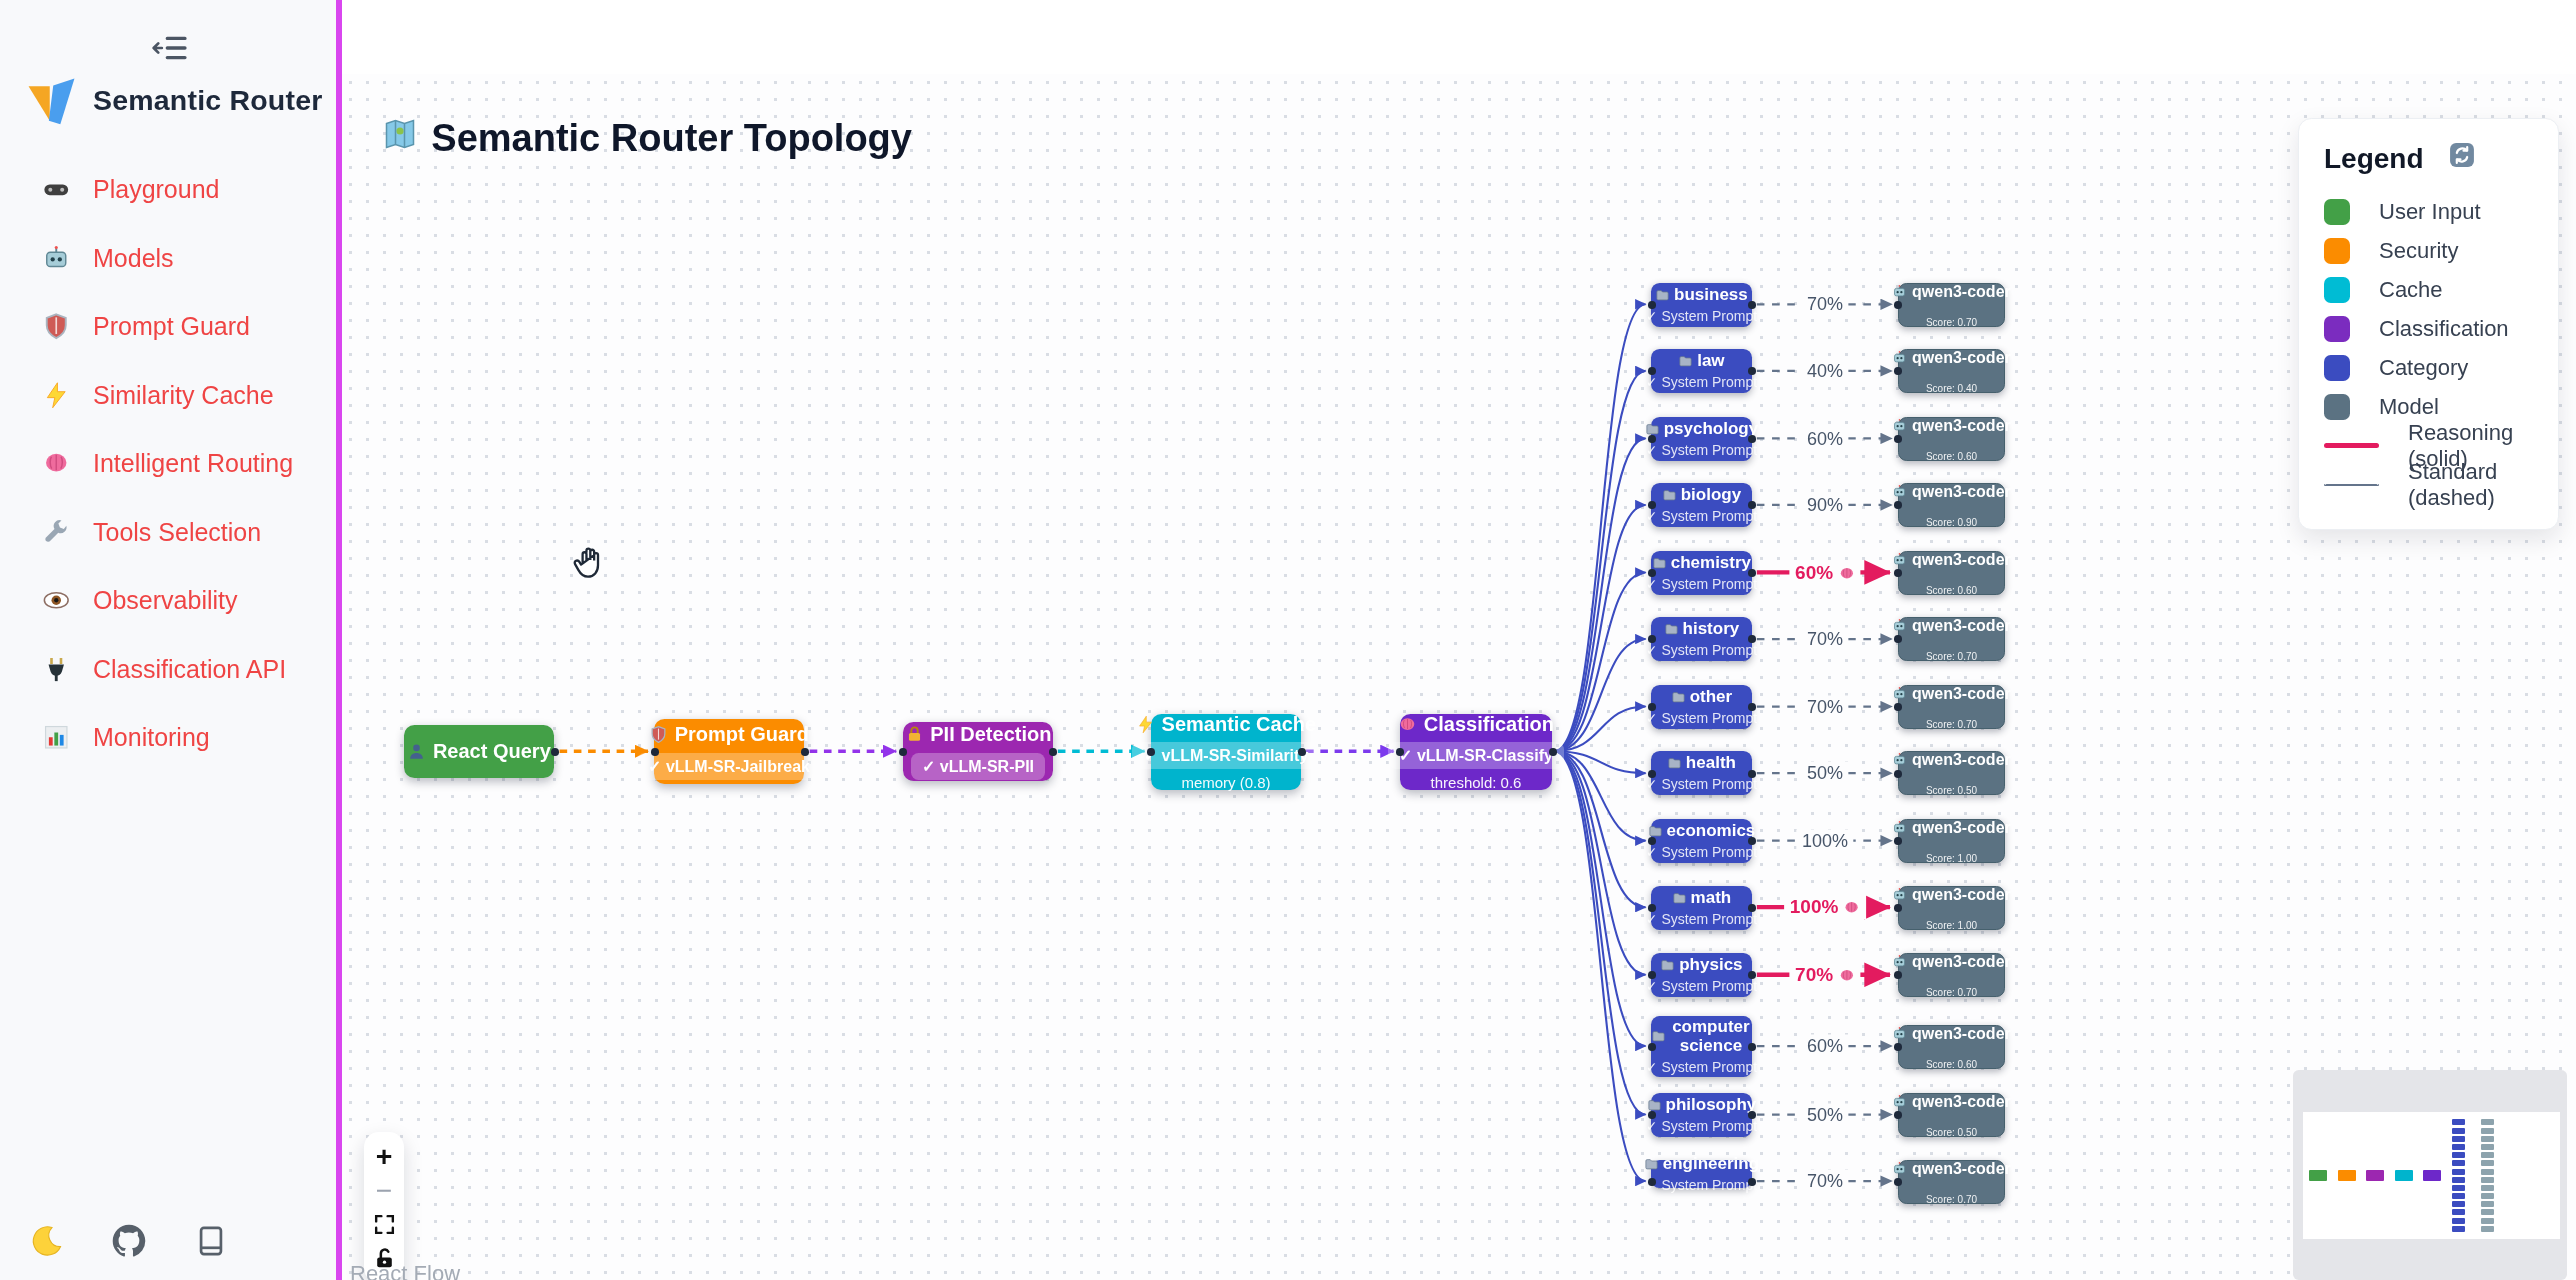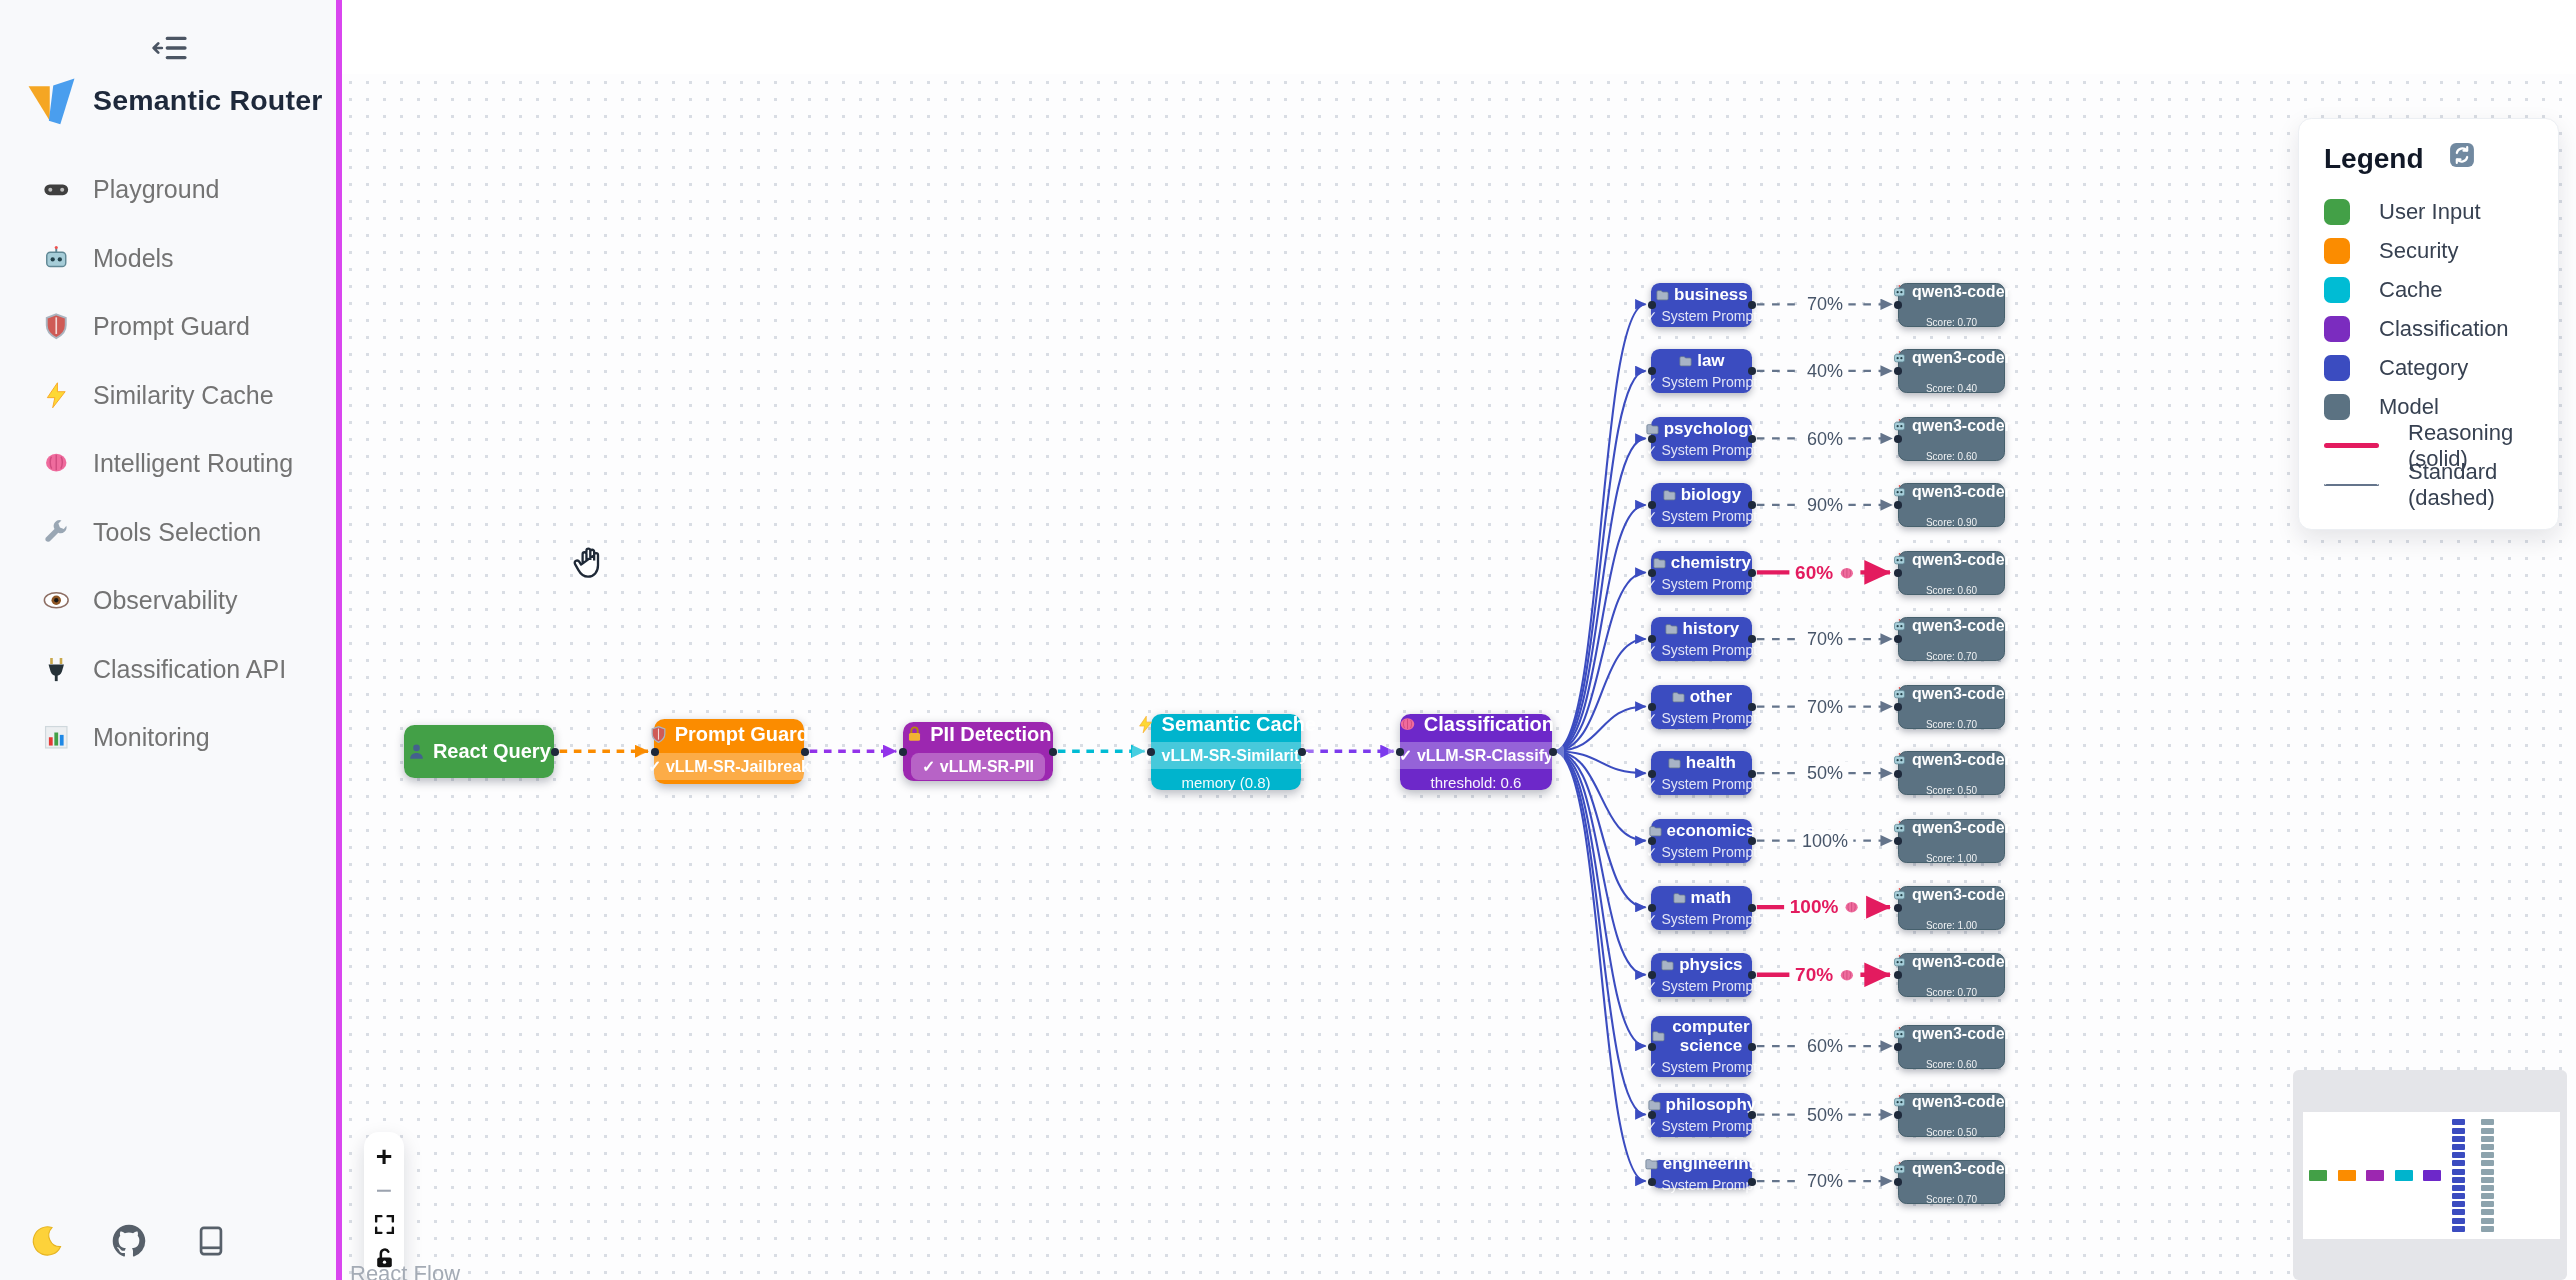--- a/index.html
+++ b/index.html
@@ -3,21 +3,21 @@
 <meta charset="utf-8">
 <style>
   html,body{margin:0;padding:0;background:#fff;font-family:"Liberation Sans",sans-serif;}
   #app{position:relative;width:2576px;height:1280px;overflow:hidden;background:#fff;}
   
   #sidebar{position:absolute;left:0;top:0;width:342px;height:1280px;background:#f8f9fb;border-right:6px solid #d946ef;box-sizing:border-box;z-index:40;}
   #collapse-btn{position:absolute;left:143px;top:28.5px;width:53px;height:38px;display:flex;align-items:center;justify-content:center;cursor:pointer;}
   #logo-row{position:absolute;left:25px;top:74px;display:flex;align-items:center;gap:15px;}
   #logo-row .brand{font-size:28.5px;font-weight:bold;color:#1e293b;letter-spacing:0.2px;}
   .nav{position:absolute;left:15px;right:15px;top:160px;}
-  .nav-item{height:59px;margin-bottom:9.5px;border-radius:13.3px;display:flex;align-items:center;gap:21px;padding-left:25px;color:#737373;font-size:25px;cursor:pointer;}
+  .nav-item{height:59px;margin-bottom:9.5px;border-radius:13.3px;display:flex;align-items:center;gap:21px;padding-left:25px;color:#ef4444;font-size:25px;cursor:pointer;}
   .nav-item.active{background:#3b82f6;color:#fff;box-shadow:0 7.6px 17px rgba(59,130,246,.35);font-weight:bold;}
   .nav-ic{width:32px;height:32px;display:inline-flex;align-items:center;justify-content:center;flex:0 0 32px;}
   #side-footer{position:absolute;left:28.5px;bottom:21px;display:flex;align-items:center;gap:46px;}
   #side-footer .fico{width:36px;height:36px;display:inline-flex;align-items:center;justify-content:center;cursor:pointer;}
   
   #topbar{position:absolute;left:342px;right:0;top:0;height:74px;background:#f8fafc;border-bottom:1px solid #e2e8f0;display:flex;align-items:center;justify-content:flex-end;gap:57px;padding-right:53px;box-sizing:border-box;z-index:30;}
   .top-link{font-size:25px;color:#475569;cursor:pointer;}
   
   #canvas{position:absolute;left:342px;right:0;top:74px;bottom:0;background:#fdfdfe;background-image:radial-gradient(circle,#d9dde4 1.7px,transparent 1.7px);background-size:17px 17px;}
   #flow-header{position:absolute;left:382px;top:116px;display:flex;align-items:baseline;gap:23px;z-index:20;}
@@ -206,20 +206,30 @@
               <rect x="5" y="2.8" width="14" height="18.4" rx="2" fill="none" stroke="#57606a" stroke-width="1.9"></rect>
               <path d="M5 16.8h14" stroke="#57606a" stroke-width="1.9"></path>
             </svg>
           </span>
         </span>
       </div>
   </div>
 
 
   <div id="flow-header">
+    <span class="ht">
+      <span id="title-icon"><span style="display: inline-flex; width: 36px; height: 36px;">
+            <svg width="36" height="36" viewBox="0 0 24 24">
+              <path d="M3 5l6-2 6 2 6-2v16l-6 2-6-2-6 2z" fill="#86c9e8" stroke="#5a95ad" stroke-width="1"></path>
+              <path d="M9 3v16M15 5v16" stroke="#5a95ad" stroke-width="1"></path>
+              <circle cx="12" cy="10" r="2.4" fill="#8bc34a"></circle>
+            </svg>
+          </span></span>
+      <span>Semantic Router Topology</span>
+    </span>
   </div>
 
   <svg class="edges" id="edge-svg" width="2576" height="1280" viewBox="0 0 2708 1346">
       <defs>
         <marker id="ap0" markerUnits="userSpaceOnUse" markerWidth="15" markerHeight="14" refX="14" refY="7" orient="auto">
           <polygon points="0,0 15,7 0,14" fill="#fb8c00"></polygon>
         </marker>
         <marker id="ap1" markerUnits="userSpaceOnUse" markerWidth="15" markerHeight="14" refX="14" refY="7" orient="auto">
           <polygon points="0,0 15,7 0,14" fill="#9333ea"></polygon>
         </marker>

